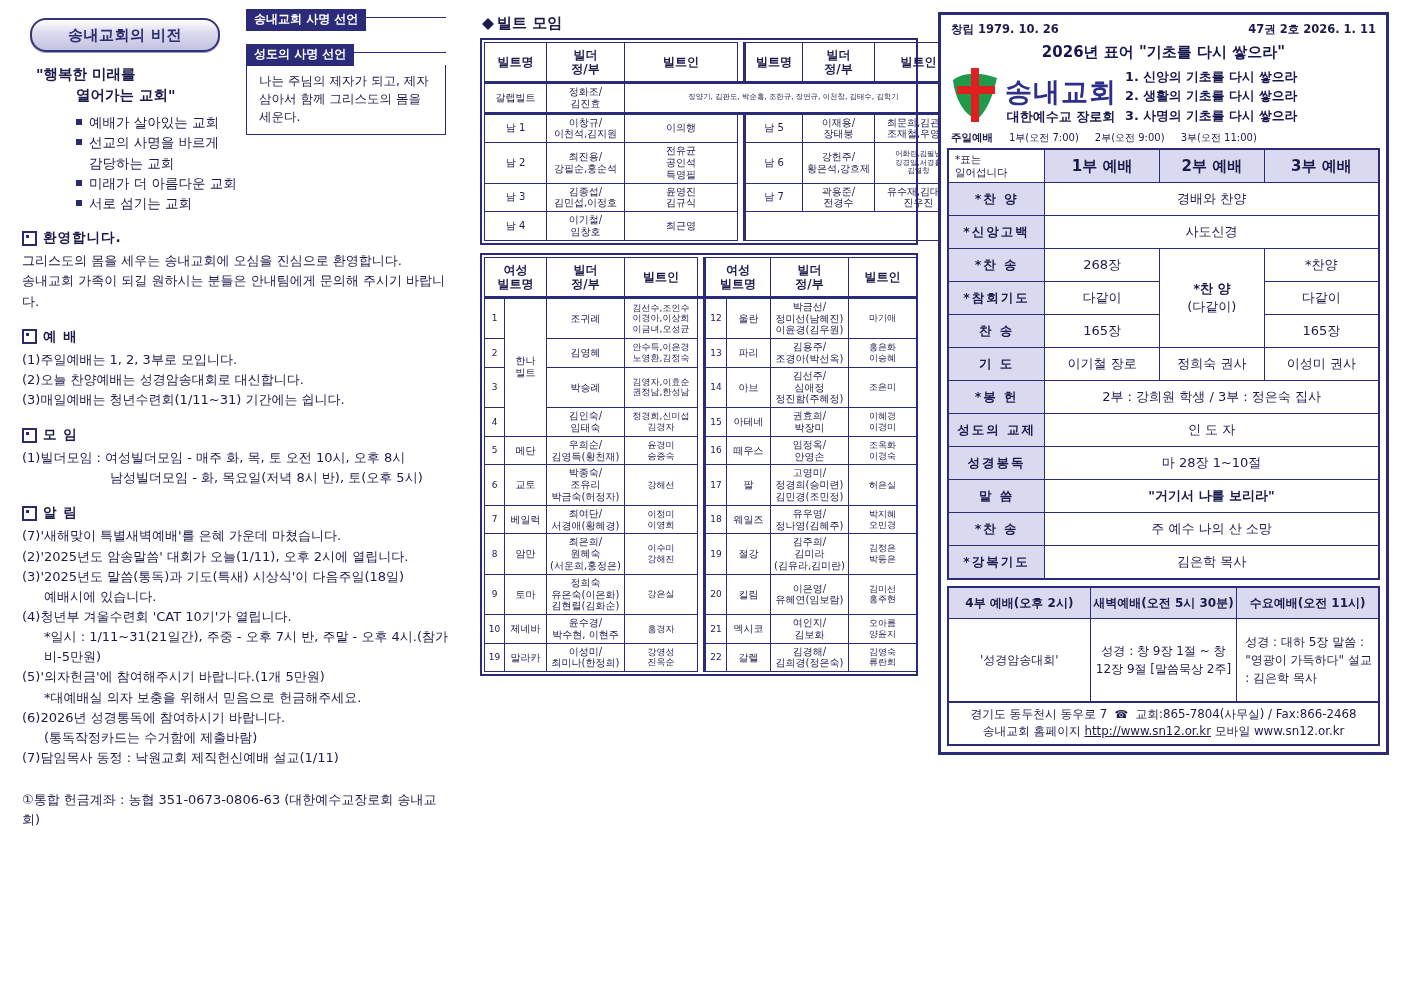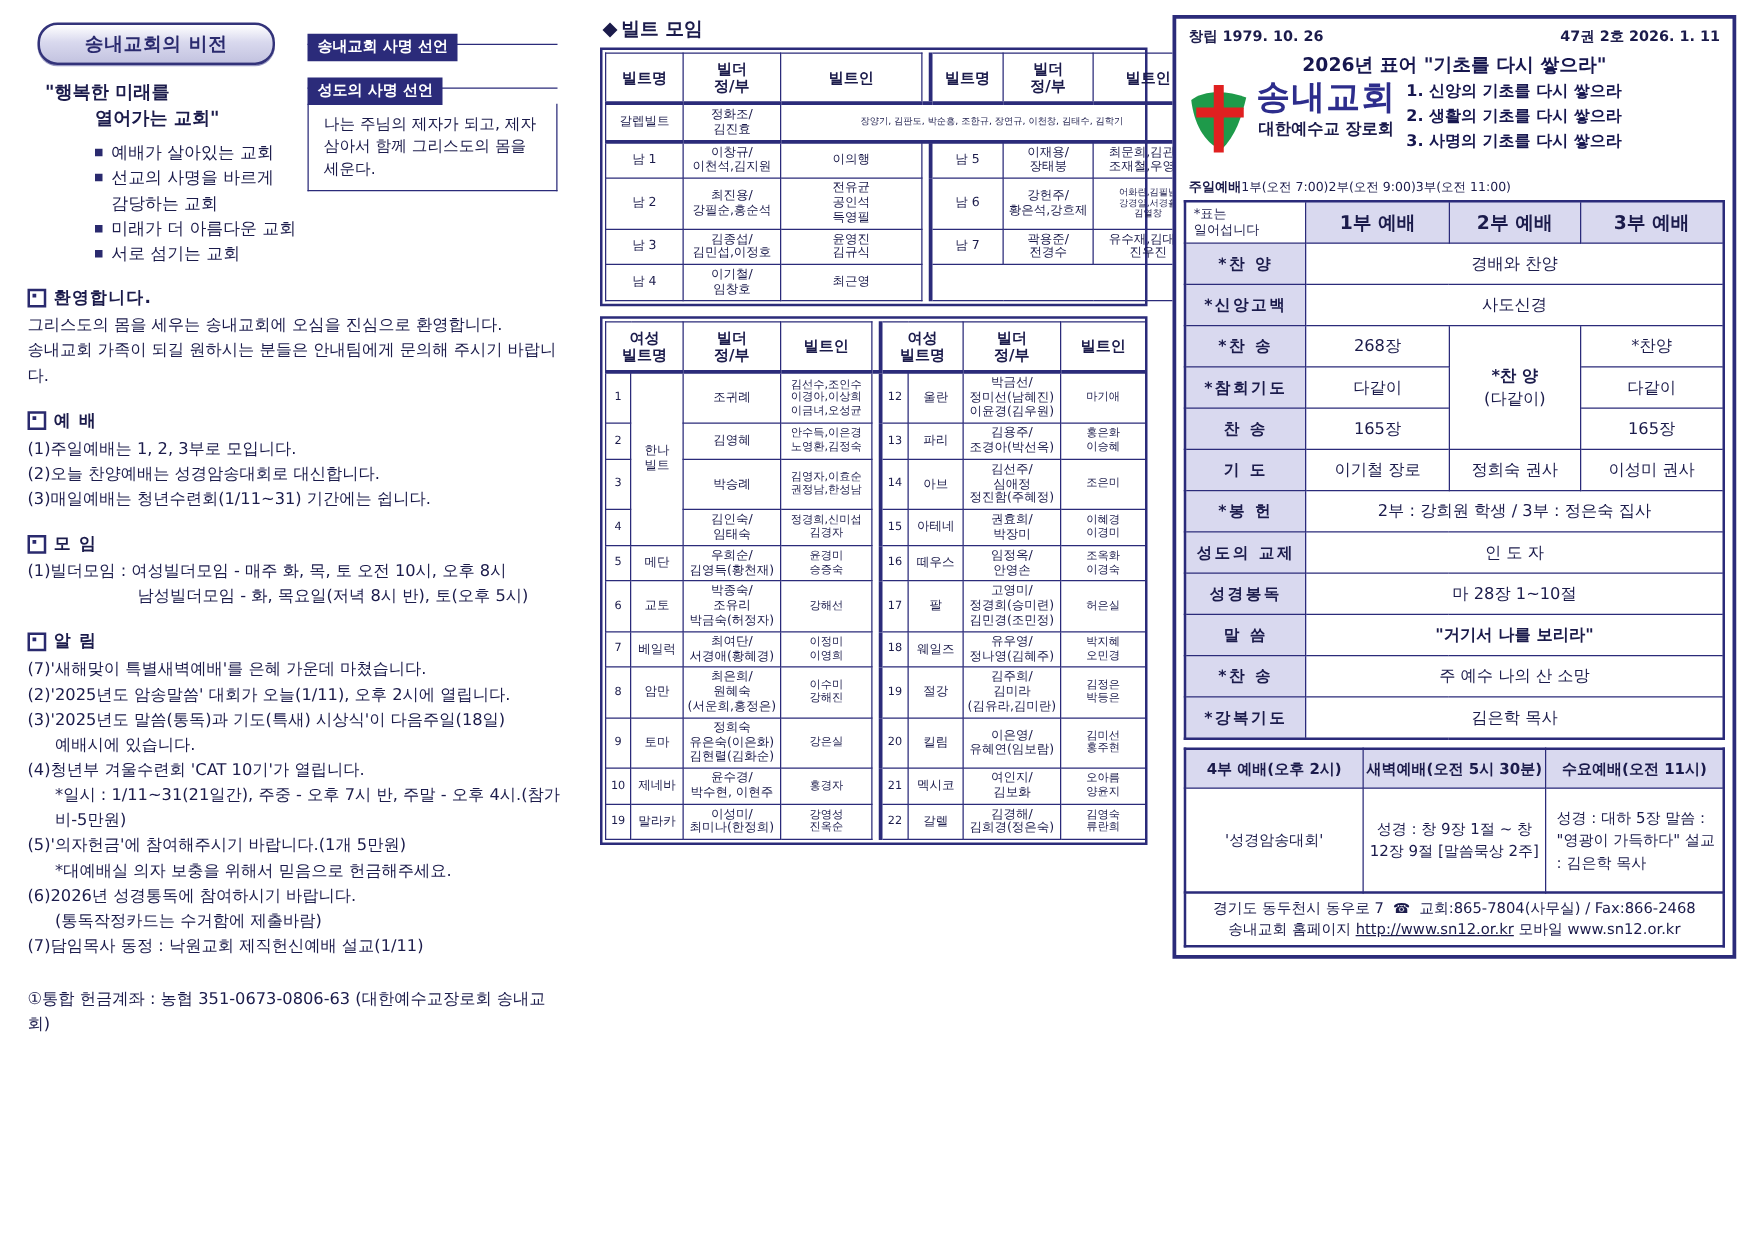--- a/index.html
+++ b/index.html
@@ -58,21 +58,21 @@
     content: "";
     position: absolute; left: 0; top: 7px;
     width: 6px; height: 6px; background: #2a2a6e;
   }
   .vision-list li.cont { padding-left: 13px; }
   .vision-list li.cont::before { display: none; }
 
   
   .mission-wrap {
     position: absolute;
-    left: 246px; top: 26px;
+    left: 246px; top: 8px;
     width: 200px;
   }
   .mission-block { margin-bottom: 12px; position: relative; }
   .mission-tag {
     display: inline-block;
     background: #2b2b7a;
     color: #ffffff;
     font-size: 12px; font-weight: bold;
     padding: 2px 8px 3px 8px;
     position: relative; z-index: 3;
@@ -187,35 +187,35 @@
   }
   .masthead-top {
     display:flex; justify-content: space-between;
     font-size: 11.5px; font-weight:bold; color:#1b1b4b;
     padding: 2px 4px 0 4px;
   }
   .slogan {
     text-align:center; font-size: 15px; font-weight:bold;
     color:#17174f; margin: 6px 0 2px 0;
   }
-  .logo-row { display:flex; align-items:flex-start; margin: 2px 0 14px 0; }
+  .logo-row { display:flex; align-items:flex-end; margin: 2px 0 2px 0; }
   .cross-mark { width: 56px; height: 62px; flex:0 0 auto; }
   .church-name-wrap { flex: 0 0 auto; padding-left:2px; }
   .church-name {
     font-size: 27px; font-weight: bold; color: #2d2d8c;
     letter-spacing: 1px; line-height: 1.05;
   }
   .denom { font-size: 13px; font-weight:bold; color:#1b1b4b; text-align:center; margin-top:2px;}
   .goals { flex: 1 1 auto; padding-left: 8px; }
   .goals div {
     font-size: 12.8px; font-weight: bold; color:#17174f;
     line-height: 1.55;
   }
   .svc-times {
-    display:flex; align-items:baseline; gap:0;
+    display:flex; align-items:baseline; gap:16px;
     font-size: 10px; color:#1b1b4b; padding: 3px 2px 3px 4px;
   }
   .svc-times b { font-size: 10.5px; }
 
   table.ord {
     border-collapse: collapse;
     width: 100%;
     table-layout: fixed;
     border: 2px solid #2b2b7a;
   }

